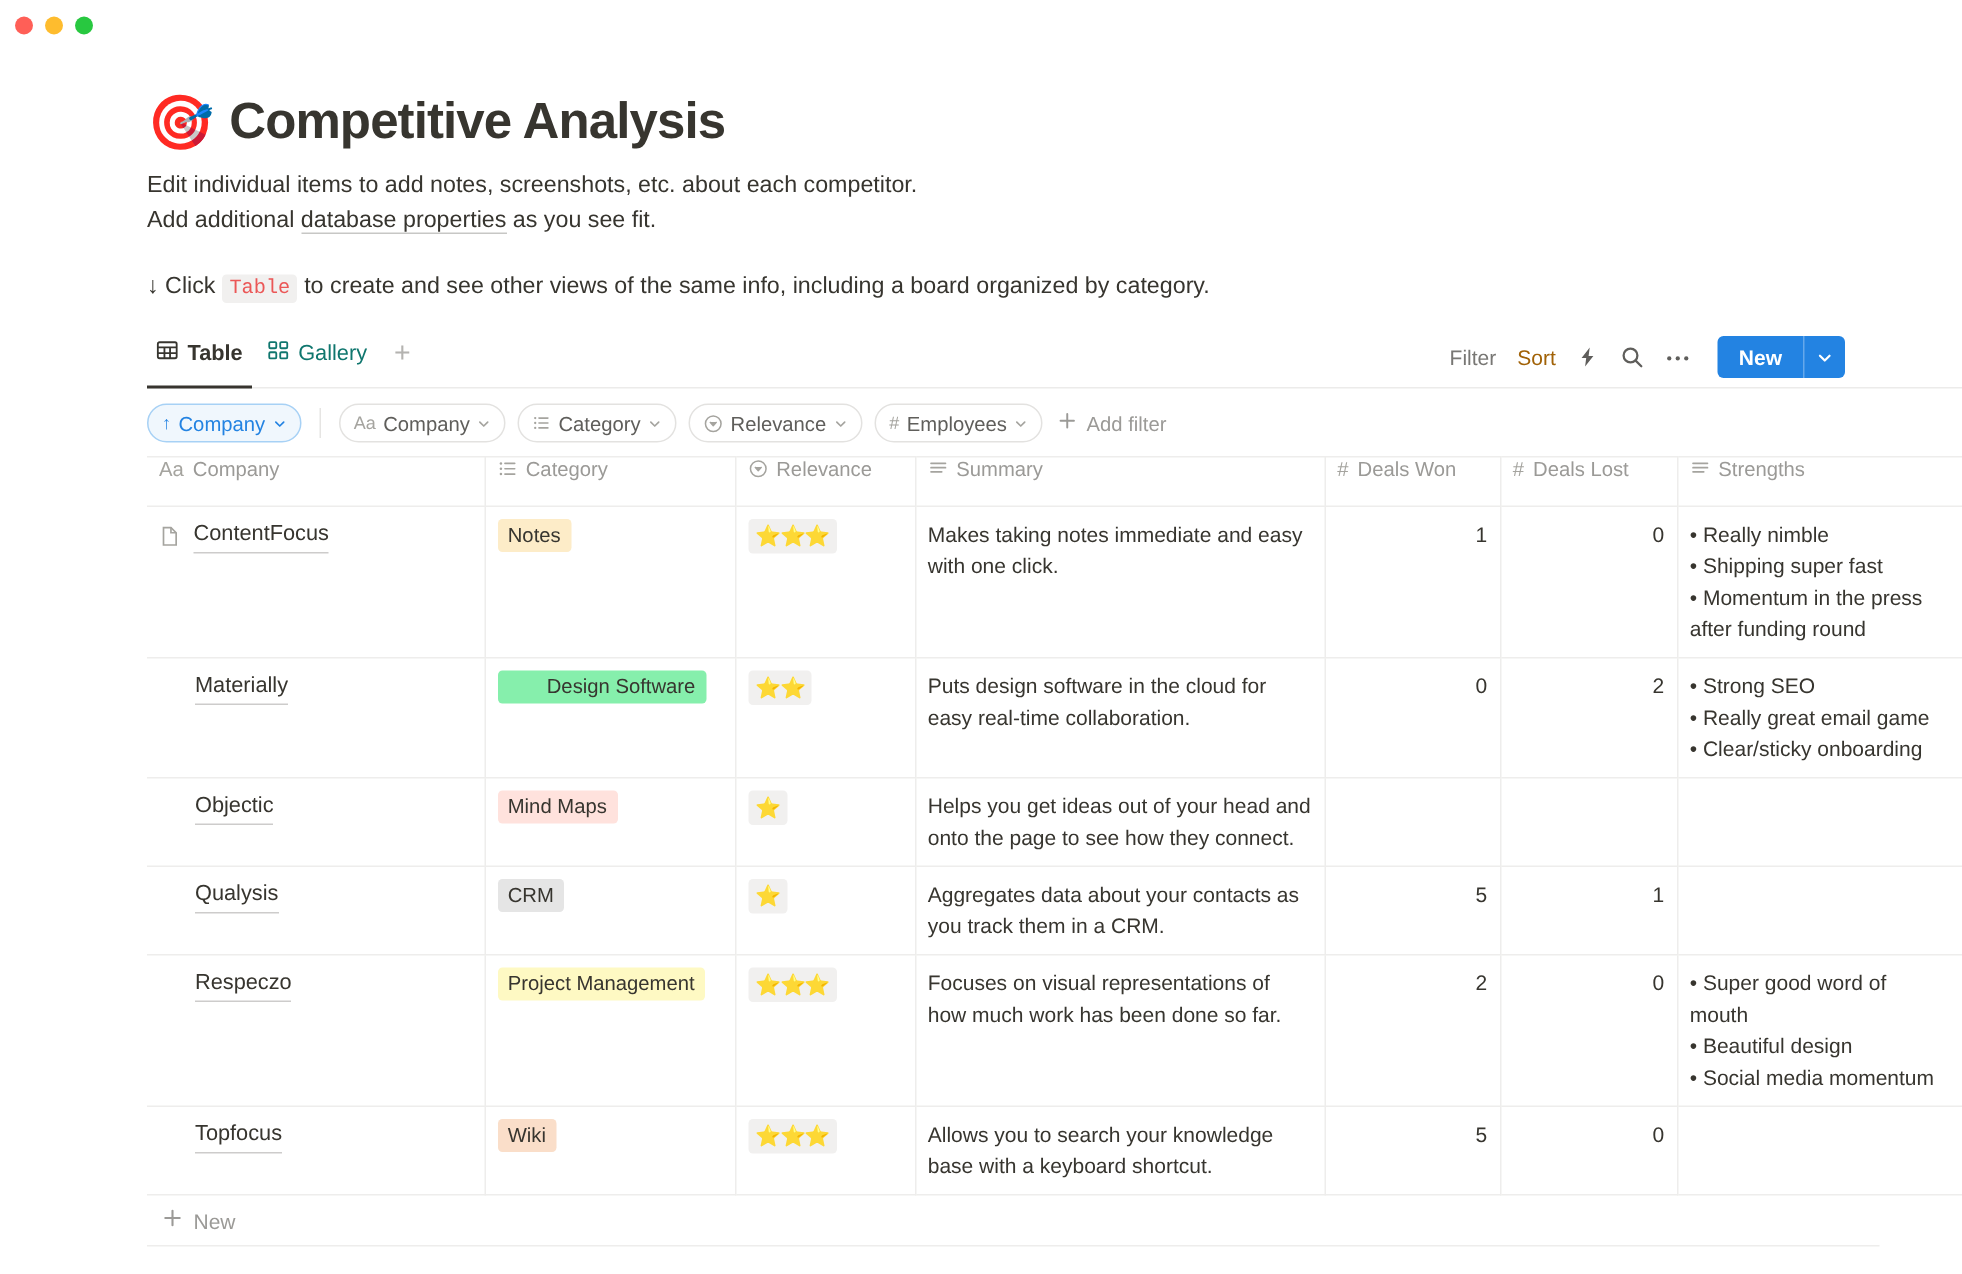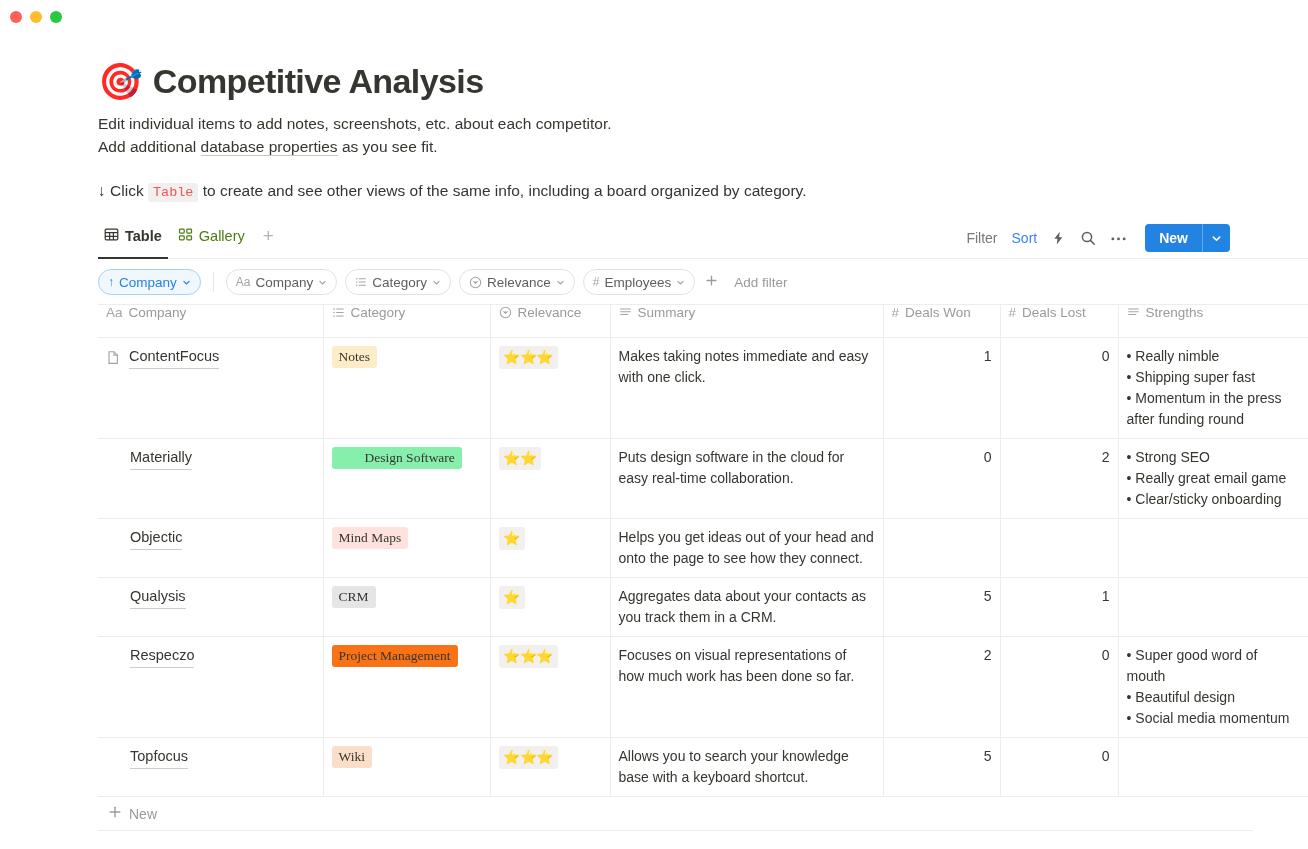--- a/index.html
+++ b/index.html
@@ -50,34 +50,34 @@
     margin-top: 22px;
     display: flex; align-items: flex-end; justify-content: space-between;
     border-bottom: 1px solid #ecebea;
     padding-right: 78px;
     height: 37px;
   }
   .tabs { display: flex; align-items: center; gap: 4px; height: 37px; }
   .tab {
     display: flex; align-items: center; gap: 6px;
     padding: 0 6px 8px 6px; height: 100%;
-    font-size: 14.5px; color: #4d7c0f;
+    font-size: 14.5px; color: #0f766e;
     cursor: pointer; position: relative;
     align-items: center;
   }
   .tab.active { color: #37352f; font-weight: bold; }
   .tab.active::after {
     content: ""; position: absolute; left: 0; right: 0; bottom: -1px;
     height: 2px; background: #37352f;
   }
   .tab-add { color: #b4b3b0; font-size: 19px; padding: 0 8px 8px 8px; cursor: pointer; line-height: 1; }
 
   .toolbar { display: flex; align-items: center; gap: 14px; padding-bottom: 6px; }
   .tool-text { font-size: 14px; color: #787774; cursor: pointer; }
-  .tool-text.active { color: #3b82f6; text-align: right; }
+  .tool-text.active { color: #a16207; text-align: right; }
   .tool-icon { color: #5f5e5b; display: flex; align-items: center; cursor: pointer; }
   .btn-new {
     display: flex; align-items: stretch;
     background: #2383e2; color: #fff; border-radius: 4px;
     height: 28px; margin-left: 4px; cursor: pointer; overflow: hidden;
   }
   .btn-new .lbl {
     display: flex; align-items: center; padding: 0 14px;
     font-size: 14px; font-weight: bold;
   }
@@ -91,21 +91,21 @@
     height: 26px; padding: 0 9px;
     border: 1px solid #e3e2e0; border-radius: 14px;
     font-size: 13.5px; color: #5f5e5b; background: #fff;
     cursor: pointer; white-space: nowrap;
   }
   .chip.sort { border-color: #a7d1f5; background: #f0f7fd; color: #2383e2; }
   .chip .pi { color: #a5a49f; font-size: 12px; display: flex; align-items: center; }
   .chip.sort .pi { color: #2383e2; }
   .chip-sep { width: 1px; height: 20px; background: #e6e5e3; margin: 0 4px; }
   .add-filter {
-    display: inline-flex; align-items: center; gap: 16px;
+    display: inline-flex; align-items: center; gap: 6px;
     font-size: 13.5px; color: #9b9a97; cursor: pointer; padding-left: 2px;
   }
 
   
   table.db { border-collapse: collapse; width: 1210px; table-layout: fixed; }
   table.db th, table.db td {
     border-right: 1px solid #eeedec;
     border-bottom: 1px solid #eeedec;
     text-align: left; vertical-align: top;
   }
@@ -130,21 +130,21 @@
   }
   .cell-name.hov { padding-left: 0px; }
   .name-link {
     border-bottom: 1px solid rgba(55,53,47,0.25);
     cursor: pointer; font-size: 14.5px;
   }
   .doc-icon { color: #a5a49f; display: flex; align-items: center; }
 
   .tag {
     display: inline-block; padding: 1px 7px; border-radius: 3px;
-    font-size: 13.5px; line-height: 1.5; color: #37352f; font-family: Liberation Serif, serif;
+    font-size: 13.5px; line-height: 1.5; color: #37352f;
   }
   .stars {
     display: inline-flex; align-items: center;
     background: #f1f0ef; border-radius: 3px; padding: 1px 5px;
     font-size: 14px; letter-spacing: -1px;
   }
   .strength-wrap { white-space: normal; }
 
   
   .newrow {
@@ -484,21 +484,21 @@
           <td class="c">
             <div></div>
           </td>
         </tr>
         <tr>
           <td class="c">
             <div class="cell-name">
               <span class="name-link">Respeczo</span>
             </div>
           </td>
-          <td class="c"><span class="tag" style="background: #f97316; text-align: center;">Project Management</span></td>
+          <td class="c"><span class="tag" style="background: #fef9c3; text-align: center;">Project Management</span></td>
           <td class="c"><span class="stars">⭐⭐⭐</span></td>
           <td class="c"><span>Focuses on visual representations of how much work has been done so far.</span></td>
           <td class="c num"><span>2</span></td>
           <td class="c num"><span>0</span></td>
           <td class="c">
             <div>
               <div class="strength-wrap">• Super good word of mouth</div>
               <div class="strength-wrap">• Beautiful design</div>
               <div class="strength-wrap">• Social media momentum</div>
             </div>

